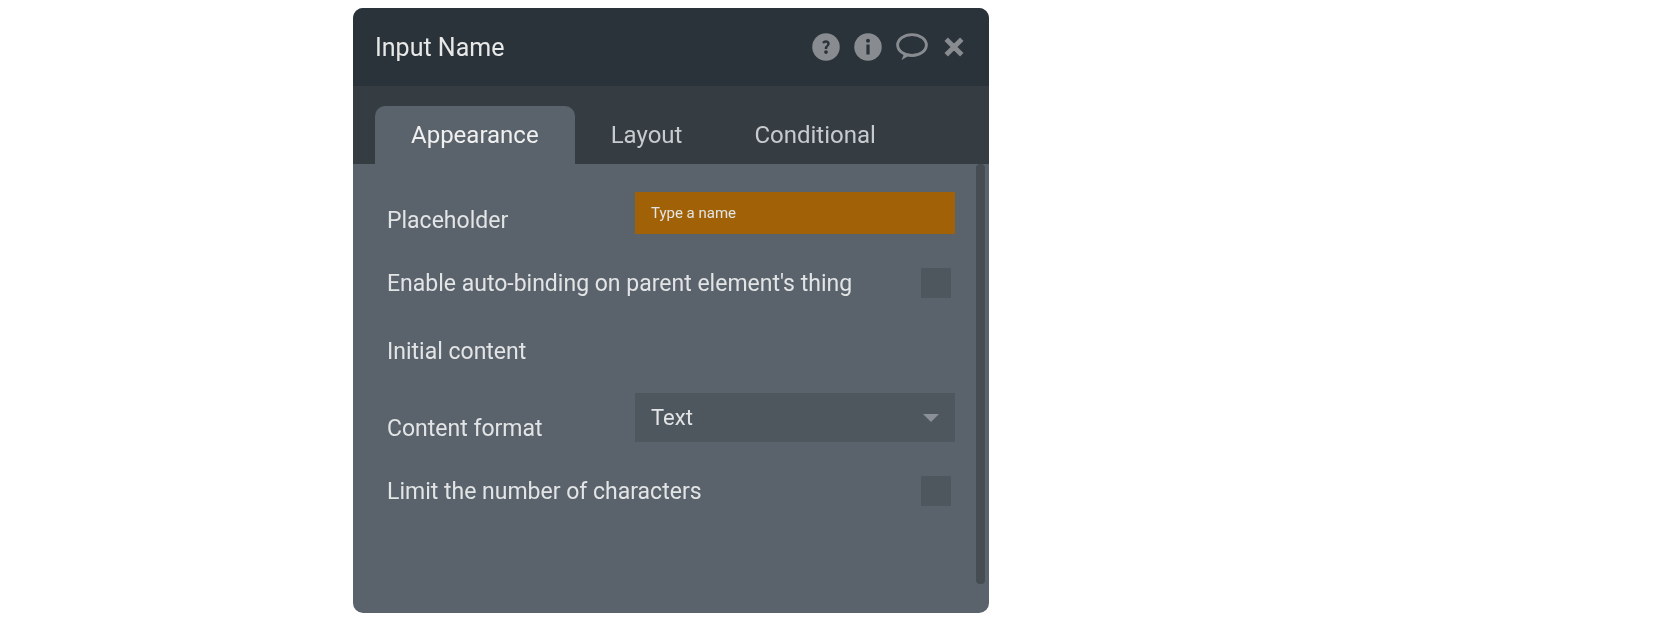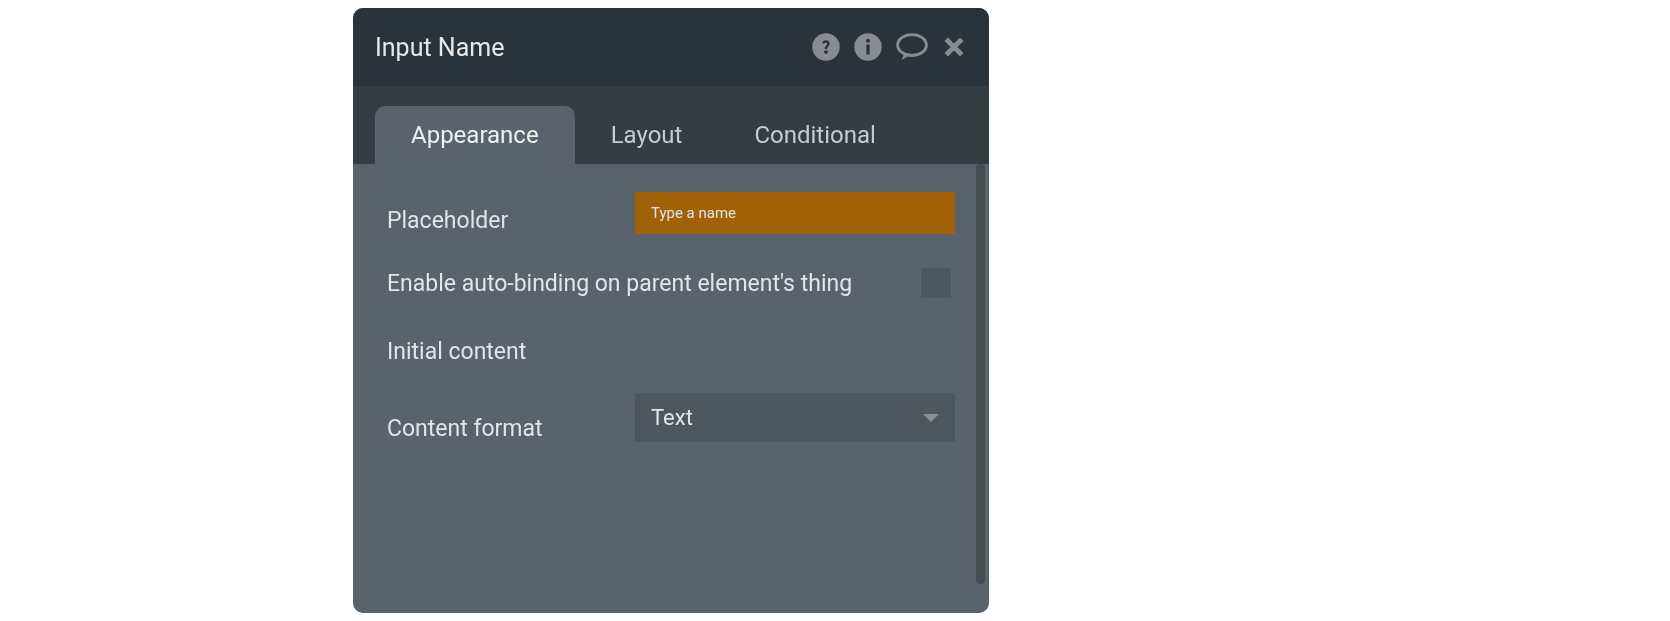--- a/index.html
+++ b/index.html
@@ -237,18 +237,22 @@
     <div class="form-row">
       <div class="form-label">Content format</div>
       <div class="form-control-wrap">
         <div class="select-box">
           <span>Text</span>
           <span class="dropdown-arrow"></span>
         </div>
       </div>
     </div>
 
+    <div class="checkbox-row" style="margin-bottom:10px;">
+      <div class="checkbox-label">Limit the number of characters</div>
+      <div class="checkbox"></div>
+    </div>
 
     <div class="scrollbar-track">
       <div class="scrollbar-thumb"></div>
     </div>
   </div>
 </div>
 
 </body></html>

